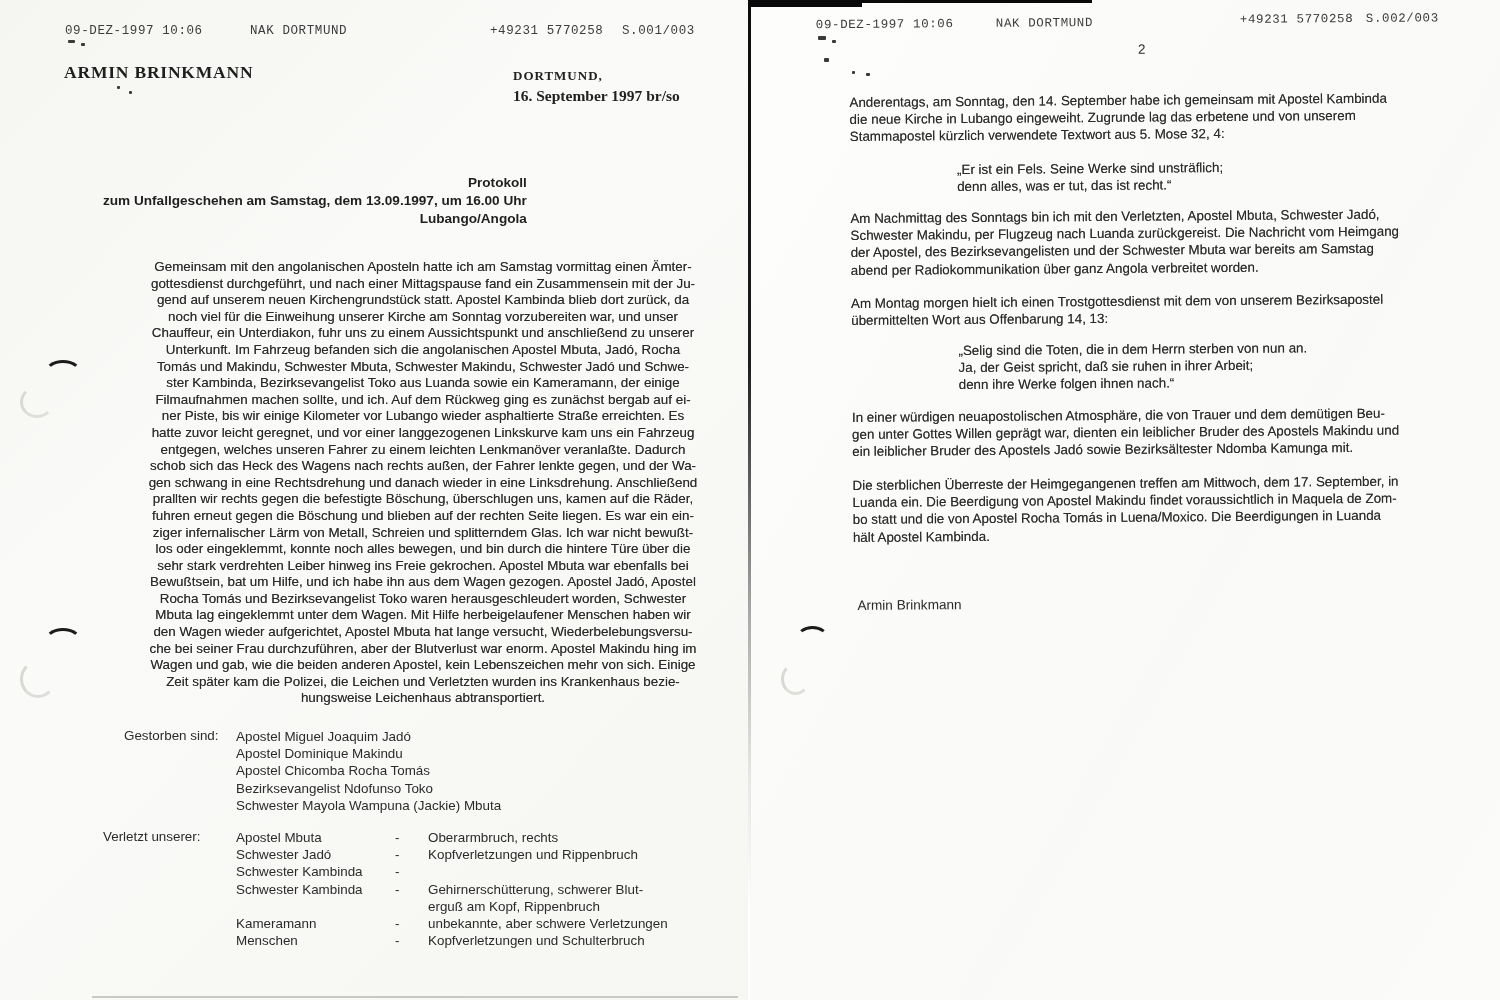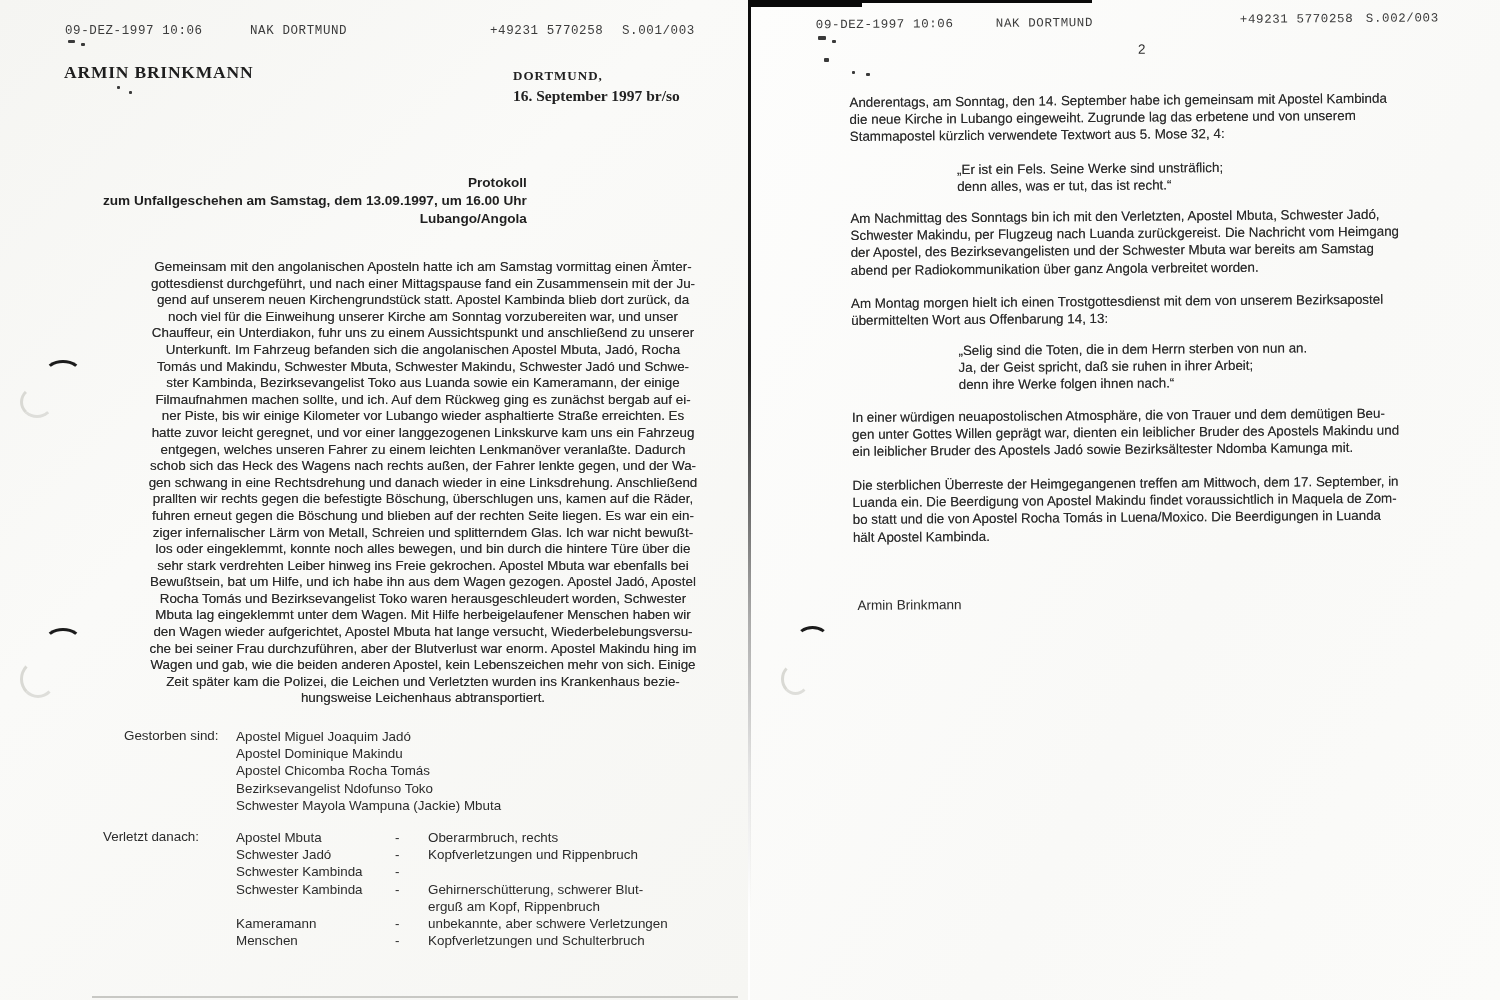--- a/index.html
+++ b/index.html
@@ -94,21 +94,21 @@
 
     <div class="abs list-label" style="left:103px;top:728px;margin-left:21px;">Gestorben sind:</div>
     <div class="abs list" style="left:236px;top:728px;">
       <div>Apostel Miguel Joaquim Jadó</div>
       <div>Apostel Dominique Makindu</div>
       <div>Apostel Chicomba Rocha Tomás</div>
       <div>Bezirksevangelist Ndofunso Toko</div>
       <div>Schwester Mayola Wampuna (Jackie) Mbuta</div>
     </div>
 
-    <div class="abs list-label" style="left:103px;top:829px;">Verletzt danach:</div>
+    <div class="abs list-label" style="left:103px;top:829px;">Verletzt unserer:</div>
     <div class="abs list" style="left:236px;top:829px;">
       <div class="inj-row">
         <div class="inj-name">Apostel Mbuta</div>
         <div class="inj-dash">-</div>
         <div class="inj-text">Oberarmbruch, rechts</div>
       </div>
       <div class="inj-row">
         <div class="inj-name">Schwester Jadó</div>
         <div class="inj-dash">-</div>
         <div class="inj-text">Kopfverletzungen und Rippenbruch</div>

